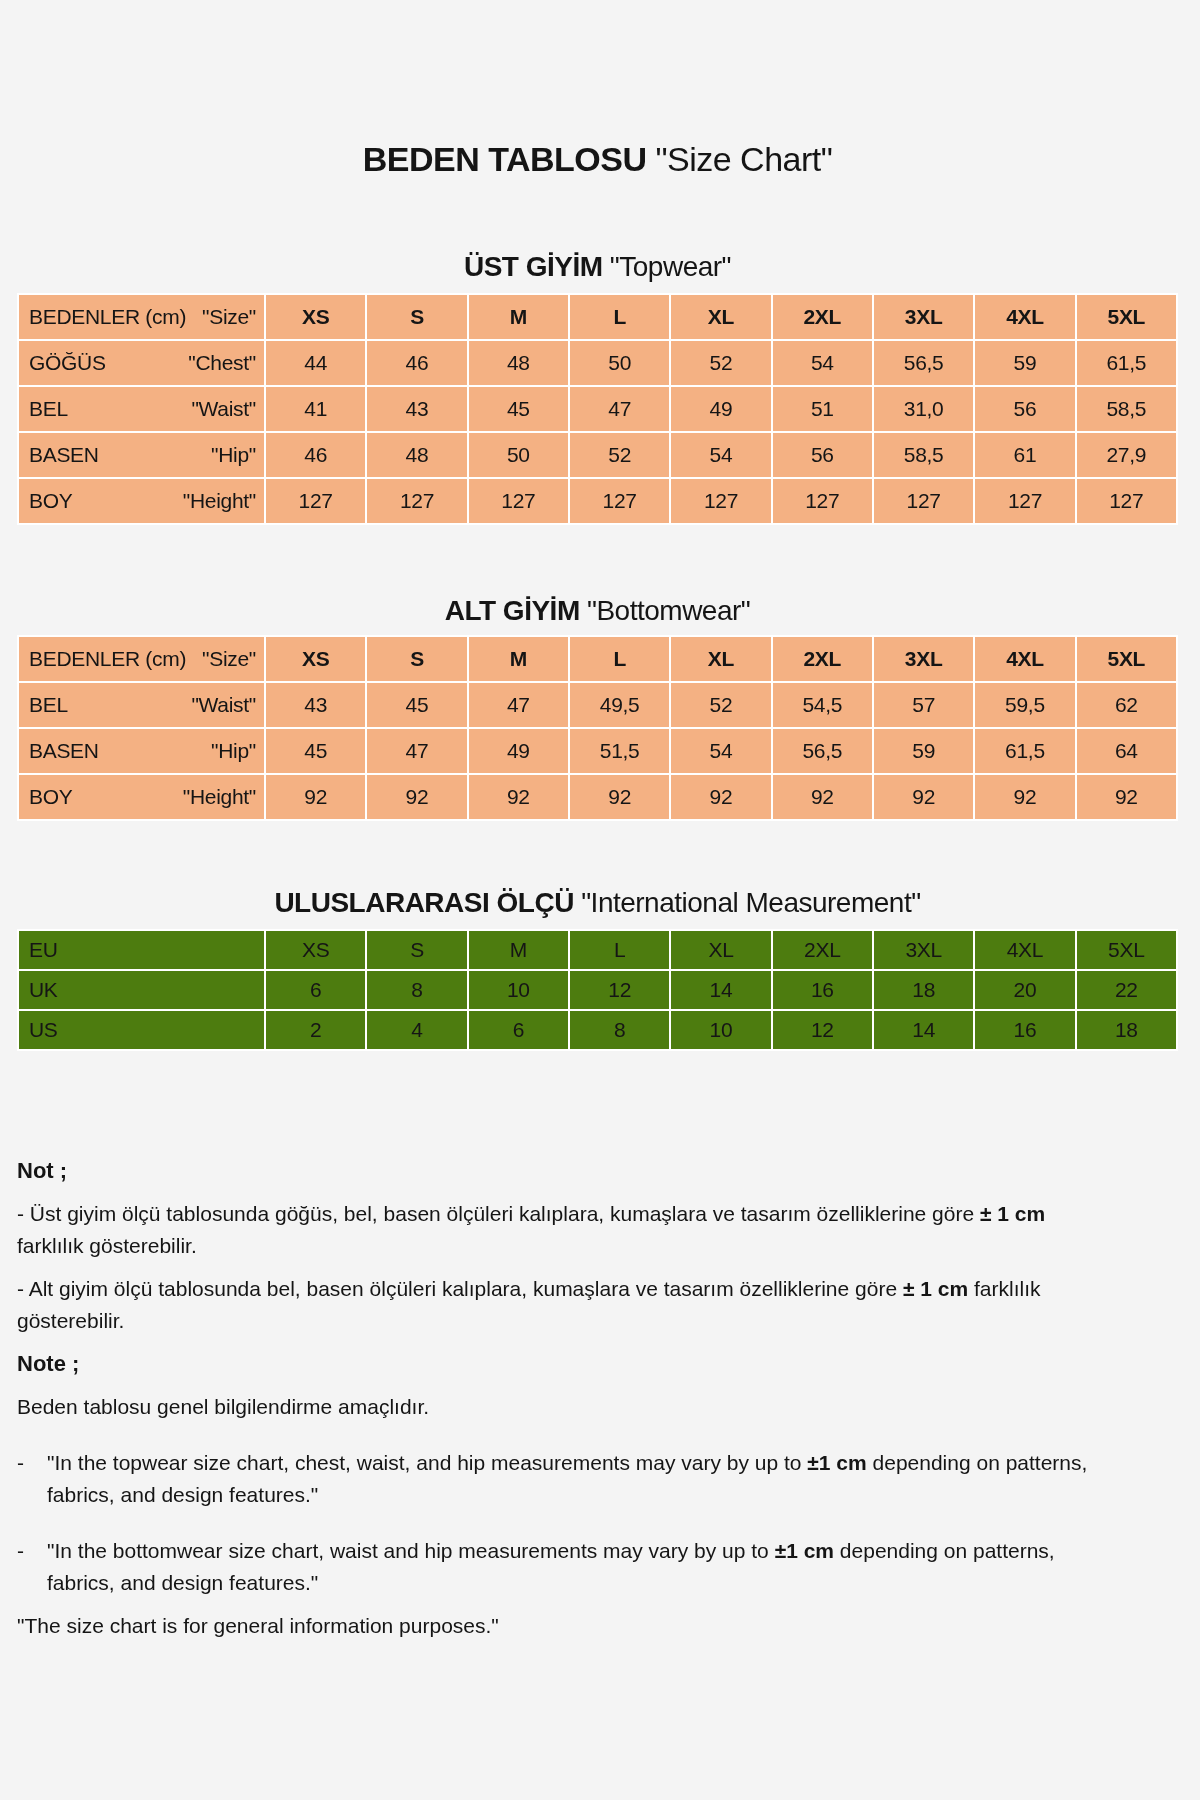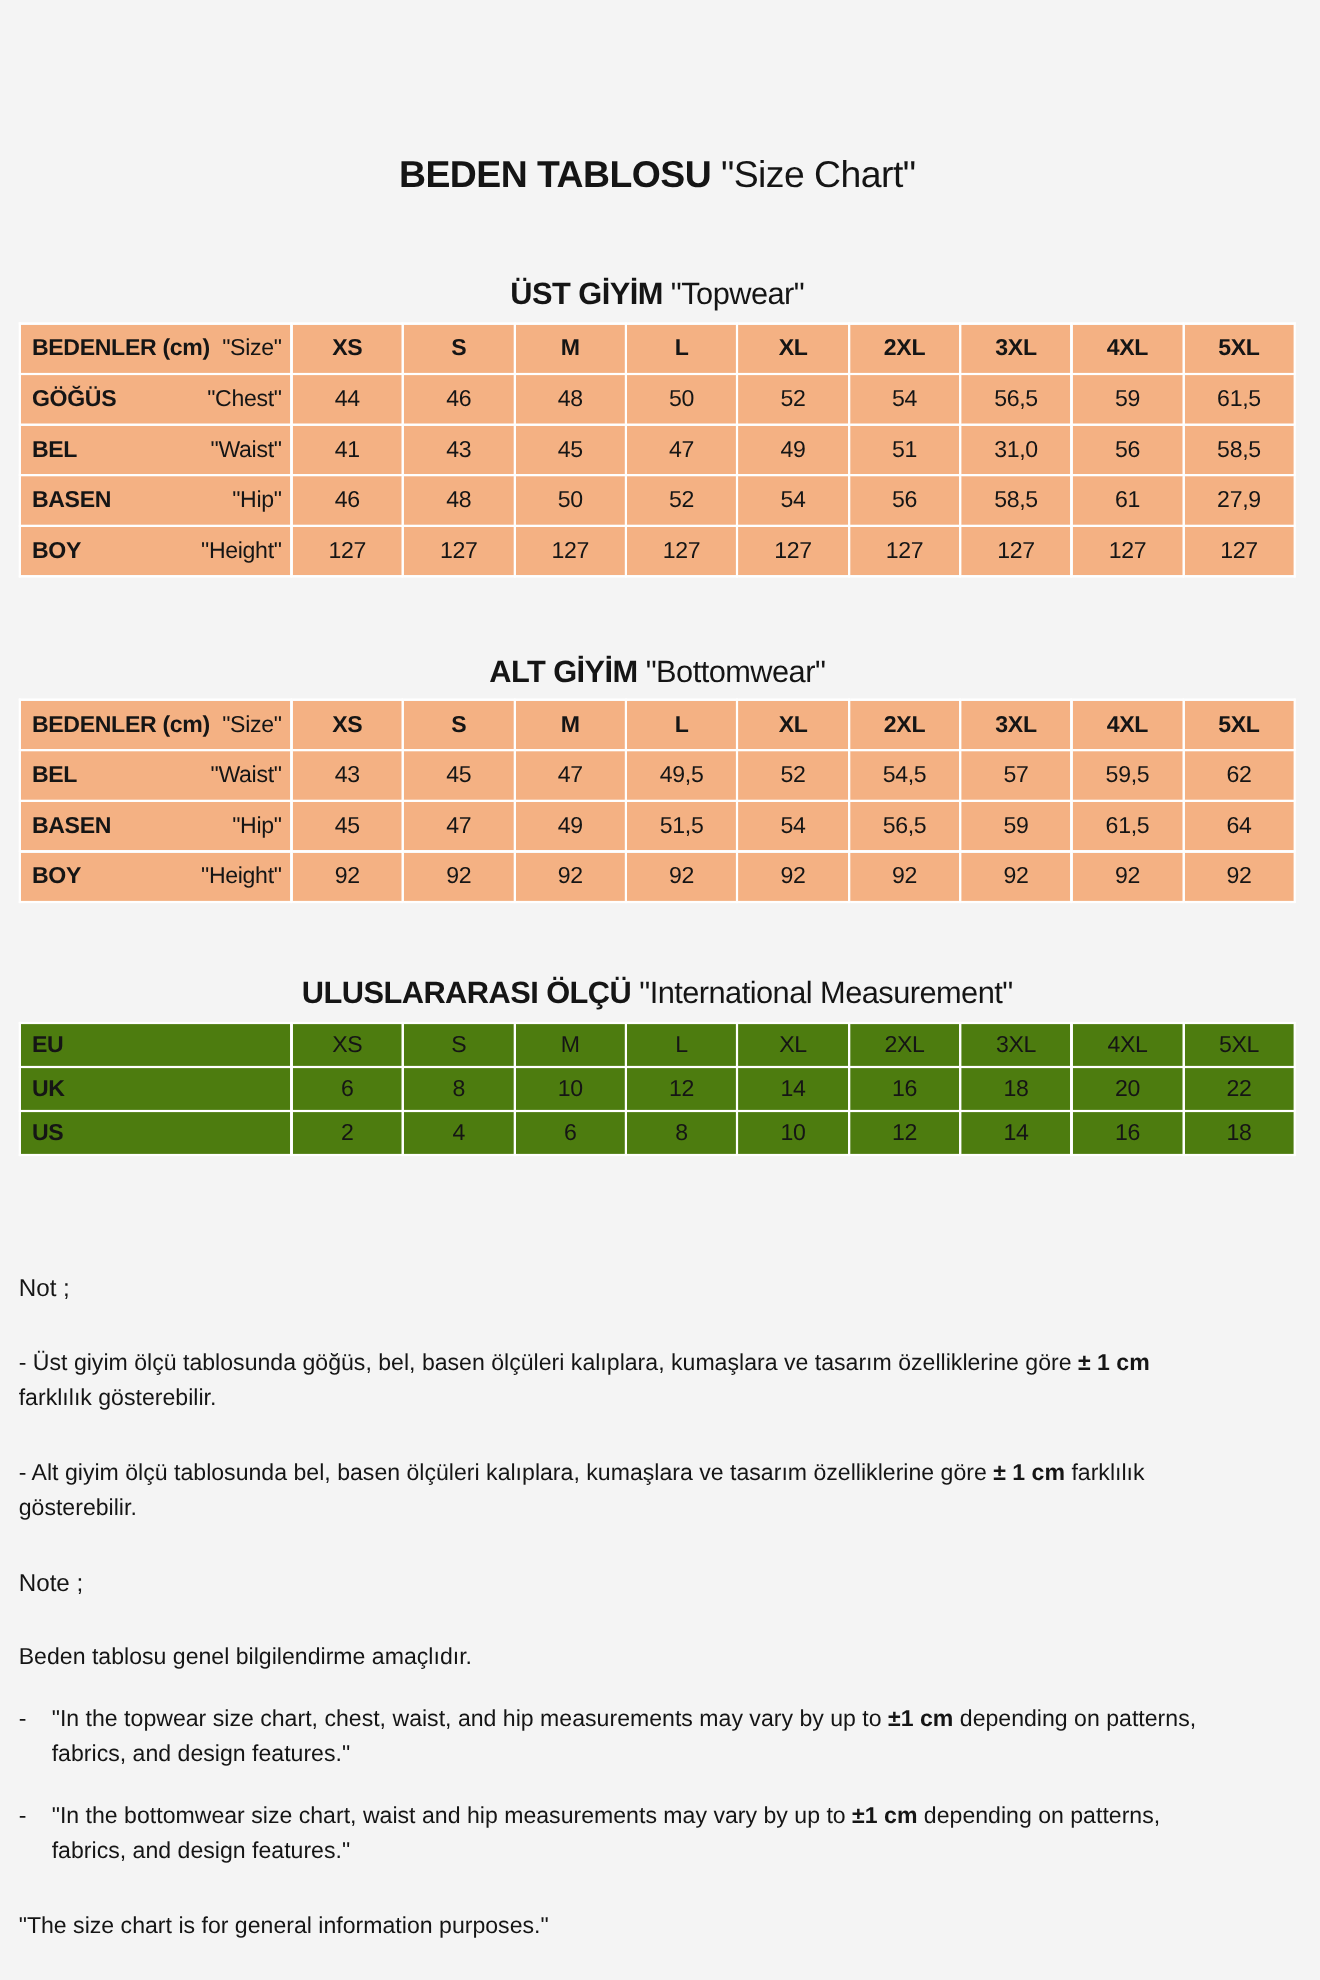--- a/index.html
+++ b/index.html
@@ -44,33 +44,33 @@
     vertical-align: middle;
     letter-spacing: -0.3px;
     overflow: hidden;
   }
   table.dark  th, table.dark  td { background: #f4b183; height: 46px; }
   table.light th, table.light td { background: #4d7c0f; height: 40px; }
   .size-table th.lbl { text-align: left; padding: 0 8px 0 10px; }
   .size-table th.lbl .pair {
     display: flex; justify-content: space-between; align-items: baseline; width: 100%;
   }
-  .tr-lbl { font-weight: bold; }
+  .tr-lbl { font-weight: normal; }
   .en-lbl { font-weight: normal; }
   tr.hdr td { font-weight: bold; }
   col.c-label { width: 247px; }
 
   .notes {
     margin-top: 104px;
     font-size: 21px;
     line-height: 32px;
     padding-right: 55px;
   }
-  .note-head { font-weight: normal; font-size: 22px; }
-  .note-p { margin-top: 36px; max-width: 1080px; }
+  .note-head { font-weight: bold; font-size: 22px; }
+  .note-p { margin-top: 11px; max-width: 1080px; }
   .bullet { display: flex; margin-top: 24px; }
   .bullet .dash { width: 30px; flex: none; }
   .bullet .btxt { max-width: 1050px; }
 </style>
 </head>
 <body>
 
 <div class="page">
 
   <div class="title">

